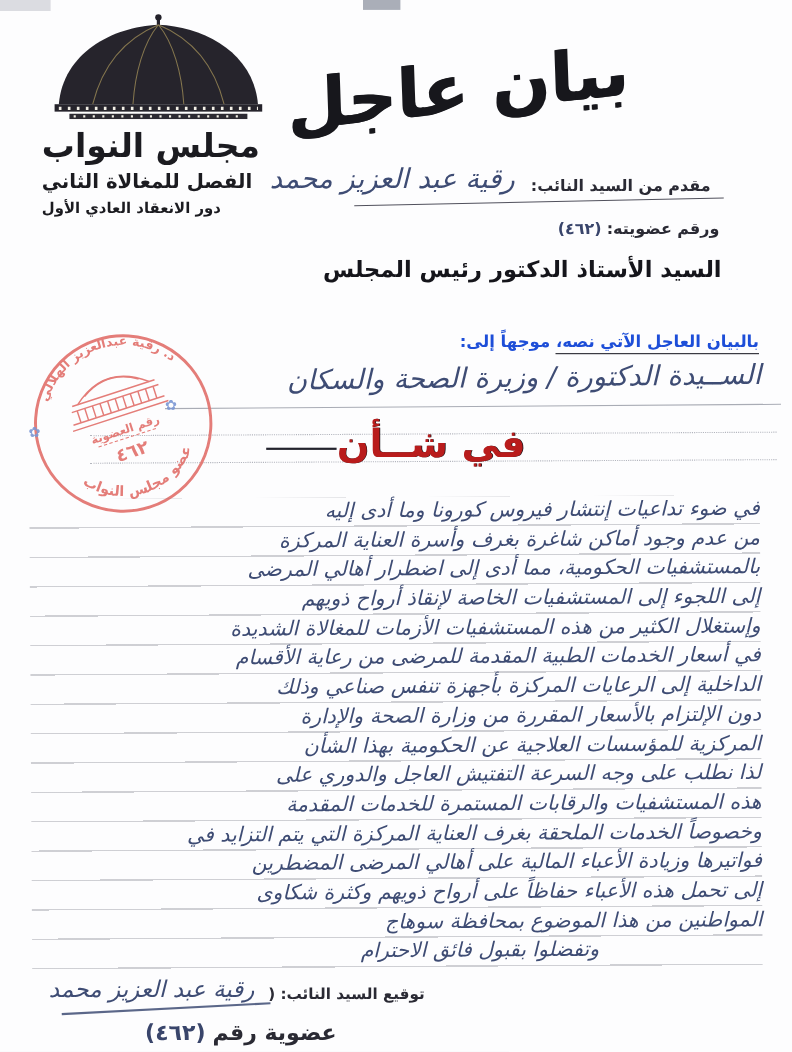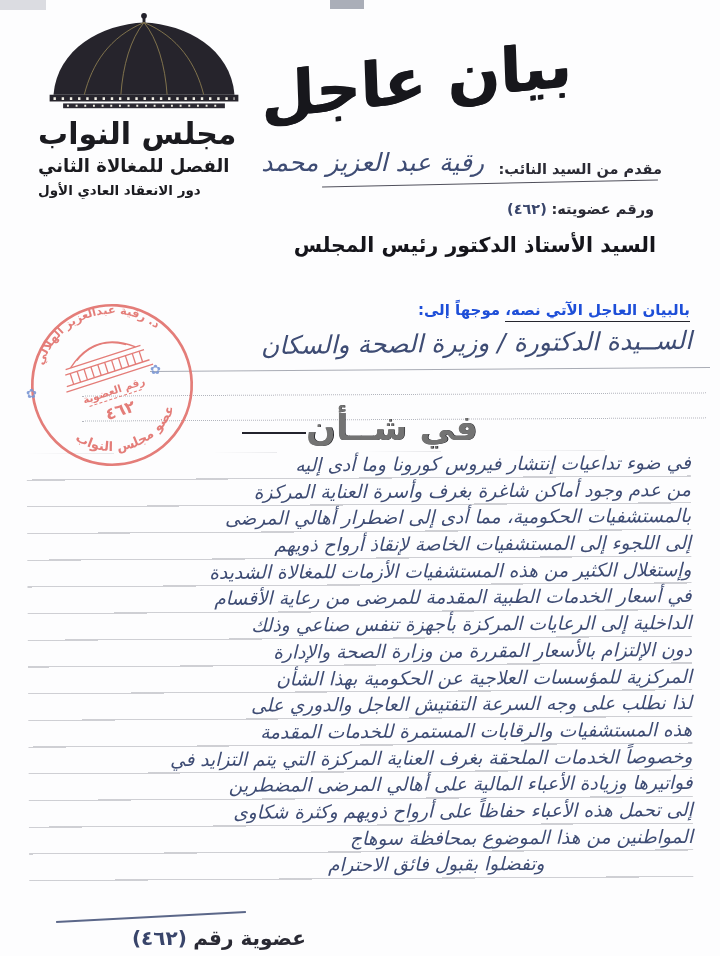--- a/index.html
+++ b/index.html
@@ -30,21 +30,21 @@
   .title{
     position:absolute;left:262px;top:44px;width:310px;
     font-size:62px;font-weight:bold;color:#17171c;
     text-align:center;white-space:nowrap;
     transform:rotate(-6deg) skewX(-4deg);
     text-shadow:1px 0 0 #17171c;
   }
 
   
   .printed{font-weight:bold;color:#2a2a34;}
-  .row-presenter{position:absolute;top:151px;right:58px;font-size:14.5px;white-space:nowrap;}
+  .row-presenter{position:absolute;top:151px;right:74px;font-size:14.5px;white-space:nowrap;}
   .row-presenter .hand-name{font-size:25px;position:relative;top:-3px;margin-right:10px;}
   .presenter-line{position:absolute;top:183px;left:322px;width:336px;height:1px;background:#50505c;transform:rotate(-1.2deg);}
   .row-membership{position:absolute;top:201px;right:66px;font-size:14.5px;}
   .row-membership .num{color:#39456b;}
   .heading{position:absolute;top:233px;right:64px;font-size:20.5px;font-weight:bold;color:#15151b;}
   .legal{position:absolute;top:268px;right:30px;left:30px;font-size:13.8px;font-weight:bold;color:#23232d;white-space:nowrap;text-align:justify;text-align-last:justify;}
   .intro{position:absolute;top:301px;right:30px;font-size:15px;font-weight:bold;color:#1d4ed8;}
   .intro .ul{border-bottom:1.6px solid #26262e;padding-bottom:2px;}
 
   
@@ -60,22 +60,22 @@
   .dot2{top:419px;transform:rotate(-0.3deg);}
 
   
   .stamp{position:absolute;left:24px;top:297px;width:176px;height:176px;transform:rotate(-18deg);opacity:.92;}
   .rosette{position:absolute;font-size:13px;color:#7b97d4;opacity:.9;}
   .rosette.r1{left:150px;top:362px;}
   .rosette.r2{left:26px;top:386px;}
 
   
   .section-title{
-    position:absolute;top:408px;left:0;width:100%;
-    text-align:center;font-size:35px;font-weight:bold;color:#737373;
+    position:absolute;top:384px;left:0;width:100%;
+    text-align:center;font-size:35px;font-weight:bold;color:#b91c1c;
     letter-spacing:-1px;text-shadow:.6px 0 0 #17171c;
   }
   .section-tail{display:inline-block;width:64px;border-bottom:2px solid #23232d;transform:translateY(-6px);}
 
   
   .body-block{
     position:absolute;top:452px;right:28px;width:664px;height:432px;
     font-size:18.6px;line-height:26.7px;
     background-image:repeating-linear-gradient(to bottom, transparent 0px, transparent 25.5px, rgba(100,102,115,.30) 25.5px, rgba(100,102,115,.30) 26.7px);
     transform:rotate(-0.35deg);
@@ -182,19 +182,23 @@
     <div class="bl">المركزية للمؤسسات العلاجية عن الحكومية بهذا الشأن</div>
     <div class="bl">لذا نطلب على وجه السرعة التفتيش العاجل والدوري على</div>
     <div class="bl">هذه المستشفيات والرقابات المستمرة للخدمات المقدمة</div>
     <div class="bl">وخصوصاً الخدمات الملحقة بغرف العناية المركزة التي يتم التزايد في</div>
     <div class="bl">فواتيرها وزيادة الأعباء المالية على أهالي المرضى المضطرين</div>
     <div class="bl">إلى تحمل هذه الأعباء حفاظاً على أرواح ذويهم وكثرة شكاوى</div>
     <div class="bl">المواطنين من هذا الموضوع بمحافظة سوهاج</div>
     <div class="bl closing">وتفضلوا بقبول فائق الاحترام</div>
   </div>
 
+  <div class="sig-row">
+    <span class="printed">توقيع السيد النائب: (</span>
+    <span class="hand hand-name">رقية عبد العزيز محمد</span>
+  </div>
   <div class="sig-stroke"></div>
   <div class="member-row">
     <span class="printed">عضوية رقم</span>
     <span class="num printed">(٤٦٢)</span>
   </div>
 
 </div>
 
 </body></html>

